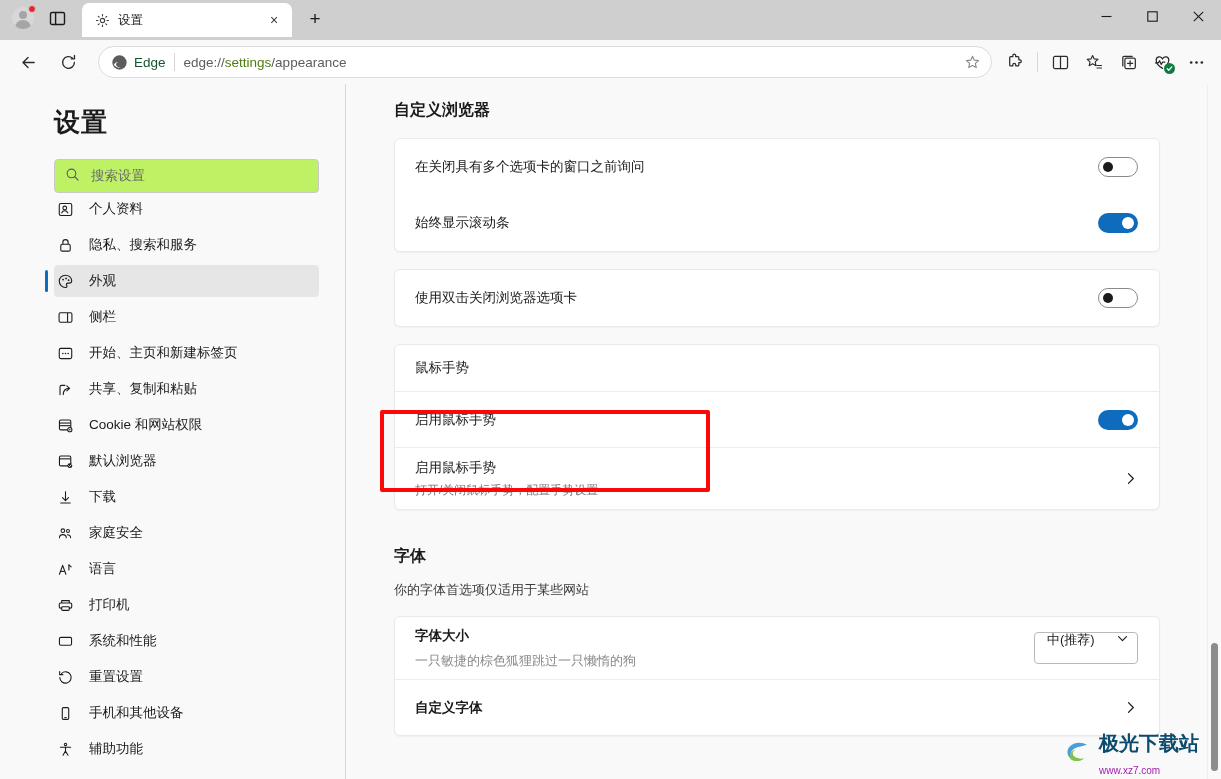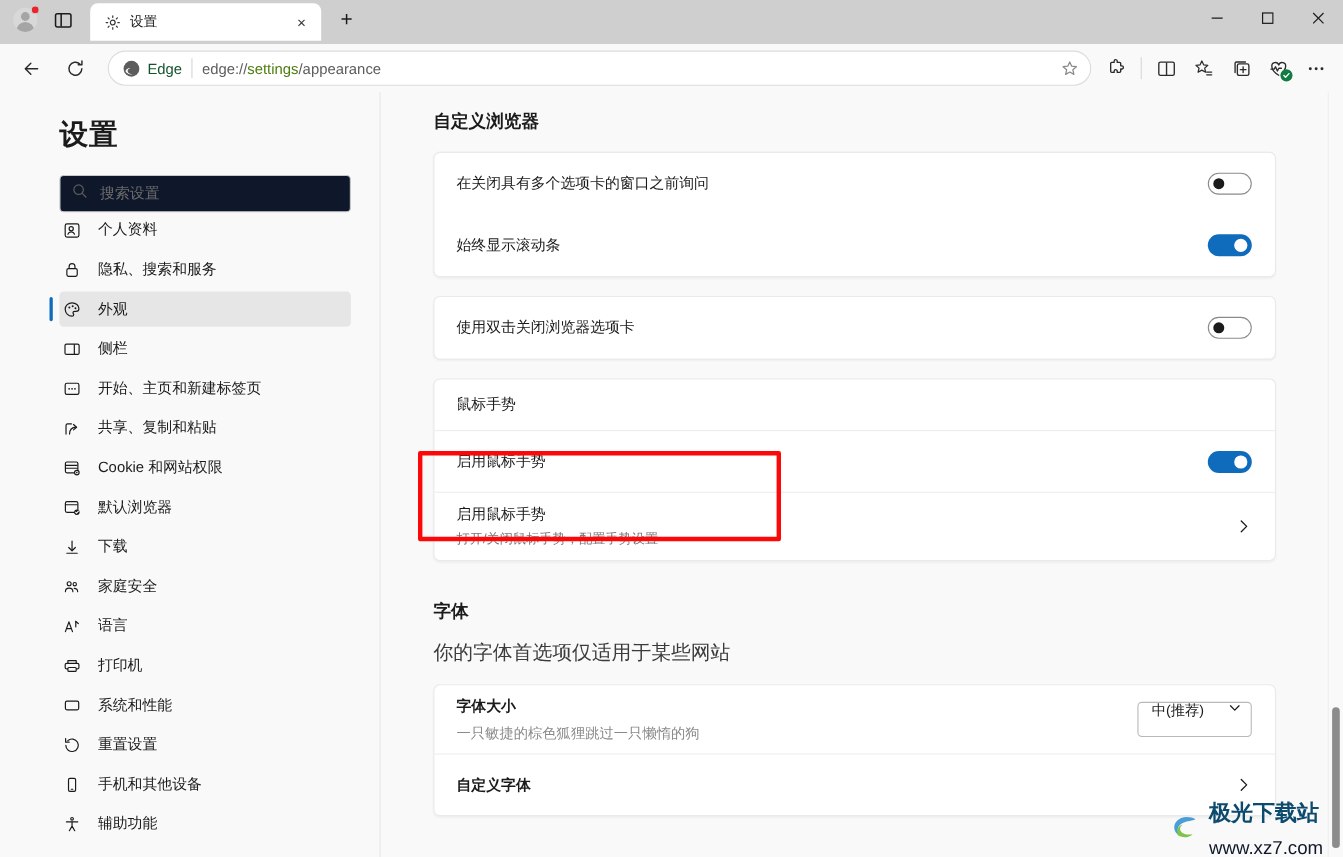--- a/index.html
+++ b/index.html
@@ -110,21 +110,21 @@
   .vdivider { position:absolute; left:345px; top:0; width:1px; height:695px; background:#d6d6d6; }
 
   
   .sidebar { position: absolute; left: 0; top: 0; width: 345px; height: 695px; background: #f9f9f9; }
   .settings-title {
     font-size: 26px; font-weight: bold; color: #1b1b1b;
     margin: 21px 0 0 54px; letter-spacing: 1px;
   }
   .searchbox {
     margin: 19px 0 0 54px; width: 265px; height: 34px;
-    background: #0f172a; border: 1px solid #c9c9c9; border-radius: 4px;
+    background: #bef264; border: 1px solid #c9c9c9; border-radius: 4px;
     display: flex; align-items: center; padding: 0 10px; gap: 11px;
   }
   .search-ph { font-size: 13.5px; color: #6b6b6b; }
   .navlist { }
   .navitem {
     position: relative; height: 32px; margin: 0 26px 0 54px;
     display: flex; align-items: center; gap: 14px;
     border-radius: 4px; padding-left: 2px;
   }
   .navitem.selected { background: #e6e6e6; margin-left: 54px; }
@@ -139,21 +139,21 @@
   
   .main {
     position: absolute; left: 346px; top: 0; width: 875px; height: 695px;
     background: #f9f9f9; overflow: hidden;
   }
   .section-h1 {
     font-size: 16px; font-weight: bold; color: #1b1b1b;
     margin: 16px 0 0 48px;
   }
   .section-sub {
-    font-size: 18px; color: #3b3b3b; margin: 14px 0 0 48px;
+    font-size: 13px; color: #3b3b3b; margin: 14px 0 0 48px;
   }
   .card {
     margin: 17px 0 0 48px; width: 766px;
     background: #ffffff; border: 1px solid #eaeaea; border-radius: 6px;
     box-shadow: 0 1px 2px rgba(0,0,0,0.045);
     overflow: hidden;
   }
   .row {
     min-height: 40px; display: flex; align-items: center;
     padding: 0 21px 0 20px; position: relative;
@@ -207,21 +207,21 @@
 
   
   .watermark {
     position: absolute; right: 14px; bottom: 0px; width: 152px; height: 50px;
     display: flex; align-items: center; gap: 4px; padding: 2px 4px;
   }
   .wm-text { display: flex; flex-direction: column; line-height: 1; }
   .wm-main {
     font-size: 20px; font-weight: bold; color: #0c4a6e; letter-spacing: 0px;
   }
-  .wm-sub { font-size: 17px; color: #0f172a; margin-top: 13px; letter-spacing: 0px; }
+  .wm-sub { font-size: 10px; color: #a21caf; margin-top: 13px; letter-spacing: 0px; }
 </style>
 </head>
 <body>
 
 <div class="window">
 
   <div class="titlebar">
     <div class="tb-left">
 
       <div class="avatar-wrap">

